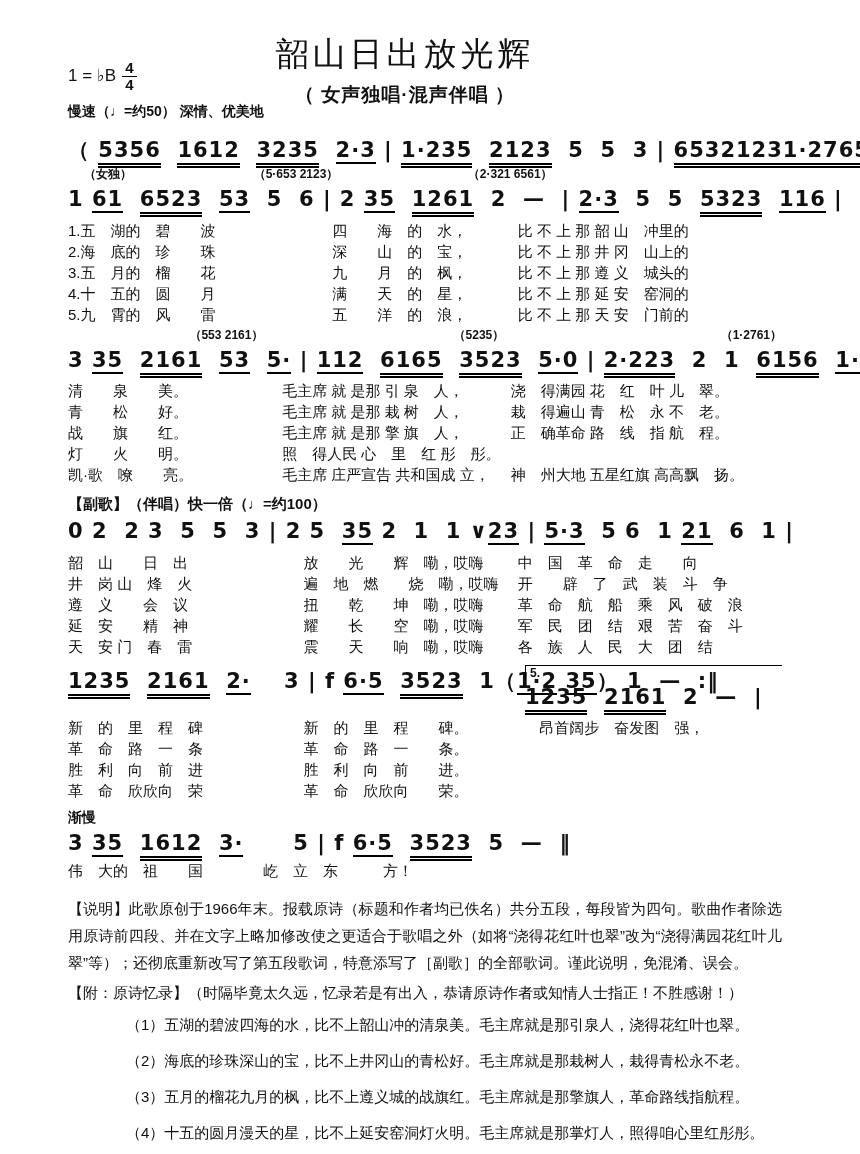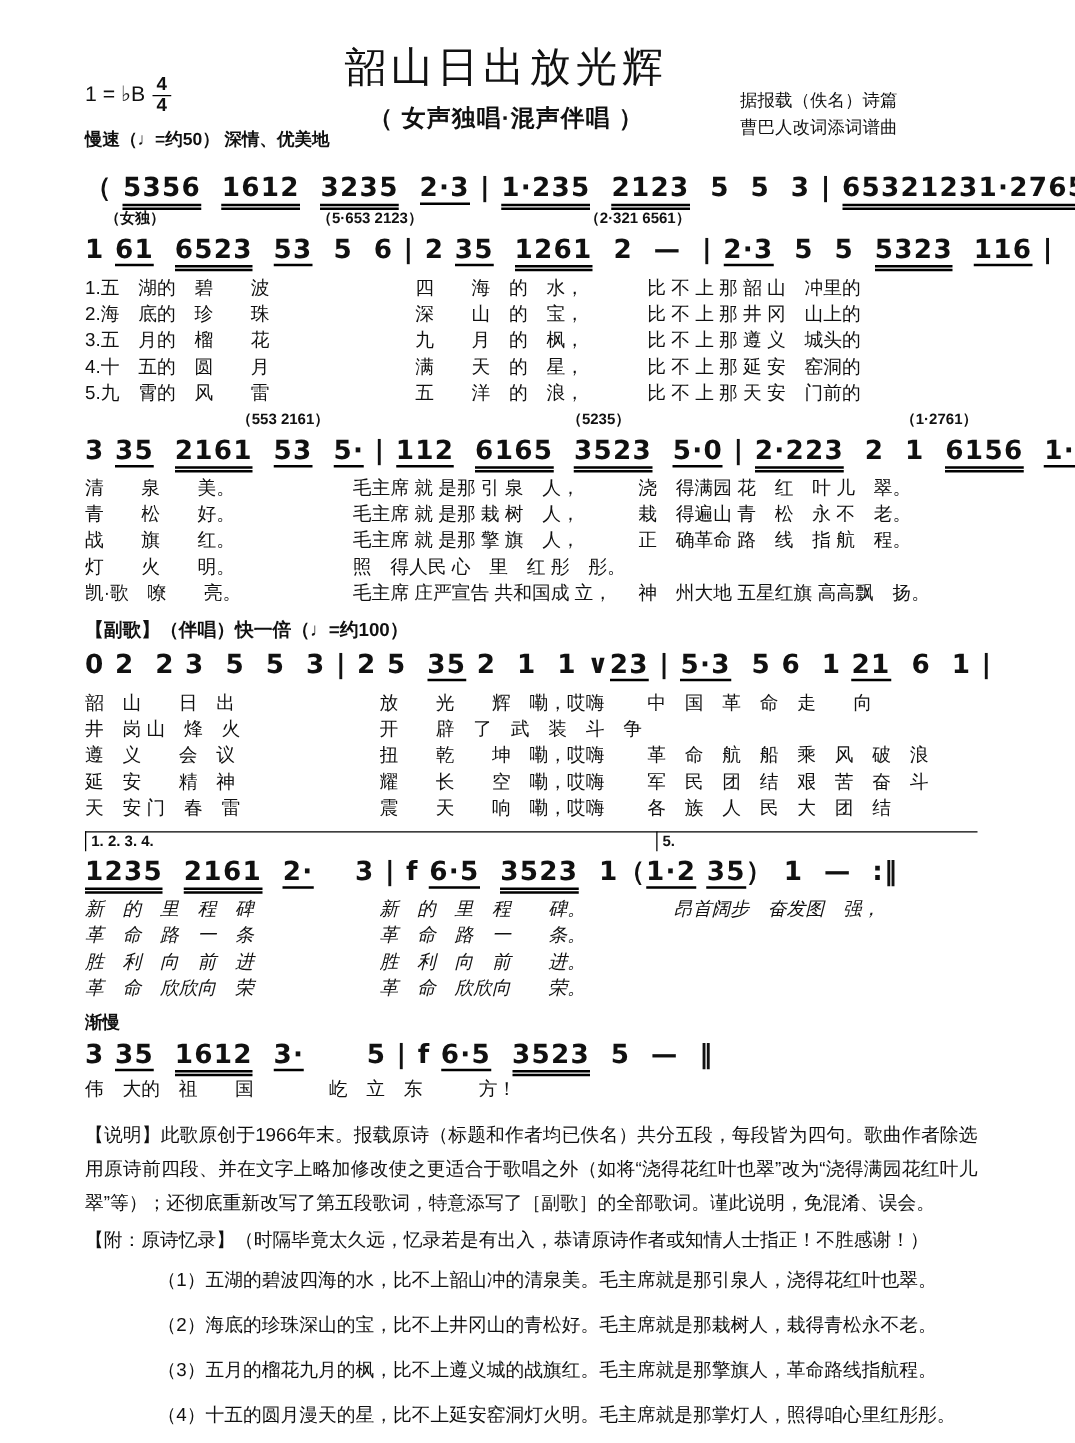--- a/index.html
+++ b/index.html
@@ -31,21 +31,21 @@
   .g1{left:26%;} .g2{left:56%;}
   .g3{left:17%;} .g4{left:54%;} .g5{right:0;}
   .mline{margin-top:1px;}
   .intro{margin-top:14px;}
   
   .lgrid{width:100%;font-size:15px;line-height:21px;margin:4px 0 2px 0;}
   .lrow{display:grid;}
   .v1 .lrow{grid-template-columns:37% 26% 37%;}
   .v2 .lrow{grid-template-columns:30% 32% 38%;}
   .v3 .lrow{grid-template-columns:33% 30% 37%;}
-  .v4 .lrow{grid-template-columns:33% 33% 34%;font-style:italic;}
+  .v4 .lrow{grid-template-columns:33% 33% 34%;}
   .c{white-space:pre;overflow:hidden;}
   
   .chorus-hdr{font-size:15px;font-weight:bold;margin-top:10px;margin-bottom:2px;}
   
   .volta-line{display:flex;margin-top:8px;}
   .vsec1{width:64%;} .vsec2{width:36%;}
   .vbracket{border-top:1.5px solid #000;border-left:1.5px solid #000;
             font-size:12px;font-weight:bold;padding:0 0 0 4px;height:15px;line-height:14px;}
   
   .rit{font-size:14px;font-weight:bold;margin-top:8px;}
@@ -69,24 +69,20 @@
             <span class="n">4</span>
             <span>4</span>
           </span>
       </div>
       <div class="tempo">慢速（♩=约50） 深情、优美地</div>
     </div>
     <div>
       <div class="title">韶山日出放光辉</div>
       <div class="subtitle">（ 女声独唱·混声伴唱 ）</div>
     </div>
-    <div class="credits">
-      <div>据报载（佚名）诗篇</div>
-      <div>曹巴人改词添词谱曲</div>
-    </div>
   </div>
 
   <div class="jp mline intro">（ <span class="beam2">5356</span>  <span class="beam2">1612</span>  <span class="beam2">3235</span>  <span class="beam">2·3</span> | <span class="beam2">1·235</span>  <span class="beam2">2123</span>  5  5  3 | <span class="beam2">65321231·2765356</span> ）|</div>
 
   <div class="grace-row">
     <span class="g-solo">（女独）</span>
     <span class="g1 jp-s">（5·653 2123）</span>
     <span class="g2">（2·321 6561）</span>
   </div>
   <div class="jp mline">1 <span class="beam">61</span>  <span class="beam2">6523</span>  <span class="beam">53</span>  5  6 | 2 <span class="beam">35</span>  <span class="beam2">1261</span>  2  —  | <span class="beam">2·3</span>  5  5  <span class="beam2">5323</span>  <span class="beam">116</span> |</div>
@@ -168,20 +164,21 @@
   <div class="lgrid v3">
 
       <div class="lrow">
         <div class="c">韶　山　　日　出</div>
         <div class="c">放　　光　　辉　嘞，哎嗨</div>
         <div class="c">中　国　革　命　走　　向</div>
       </div>
 
       <div class="lrow">
         <div class="c">井　岗 山　烽　火</div>
+        <div class="c">遍　地　燃　　烧　嘞，哎嗨</div>
         <div class="c">开　　辟　了　武　装　斗　争</div>
       </div>
 
       <div class="lrow">
         <div class="c">遵　义　　会　议</div>
         <div class="c">扭　　乾　　坤　嘞，哎嗨</div>
         <div class="c">革　命　航　船　乘　风　破　浪</div>
       </div>
 
       <div class="lrow">
@@ -192,25 +189,25 @@
 
       <div class="lrow">
         <div class="c">天　安 门　春　雷</div>
         <div class="c">震　　天　　响　嘞，哎嗨</div>
         <div class="c">各　族　人　民　大　团　结</div>
       </div>
     </div>
 
   <div class="volta-line">
     <div class="vsec1">
-      <div class="vbracket">1. 2. 3. 4.</div>
       <div class="jp mline"><span class="beam2">1235</span>  <span class="beam2">2161</span>  <span class="beam">2·</span>    3 | f <span class="beam">6·5</span>  <span class="beam2">3523</span>  1（<span class="beam">1·2</span> <span class="beam">35</span>） 1  —  :‖</div>
     </div>
     <div class="vsec2">
       <div class="vbracket">5.</div>
+      <div class="jp mline"><span class="beam2">1235</span>  <span class="beam2">2161</span>  2  —  |</div>
     </div>
   </div>
   <div class="lgrid v4">
 
       <div class="lrow">
         <div class="c">新　的　里　程　碑</div>
         <div class="c">新　的　里　程　　碑。</div>
         <div class="c">昂首阔步　奋发图　强，</div>
       </div>
 

